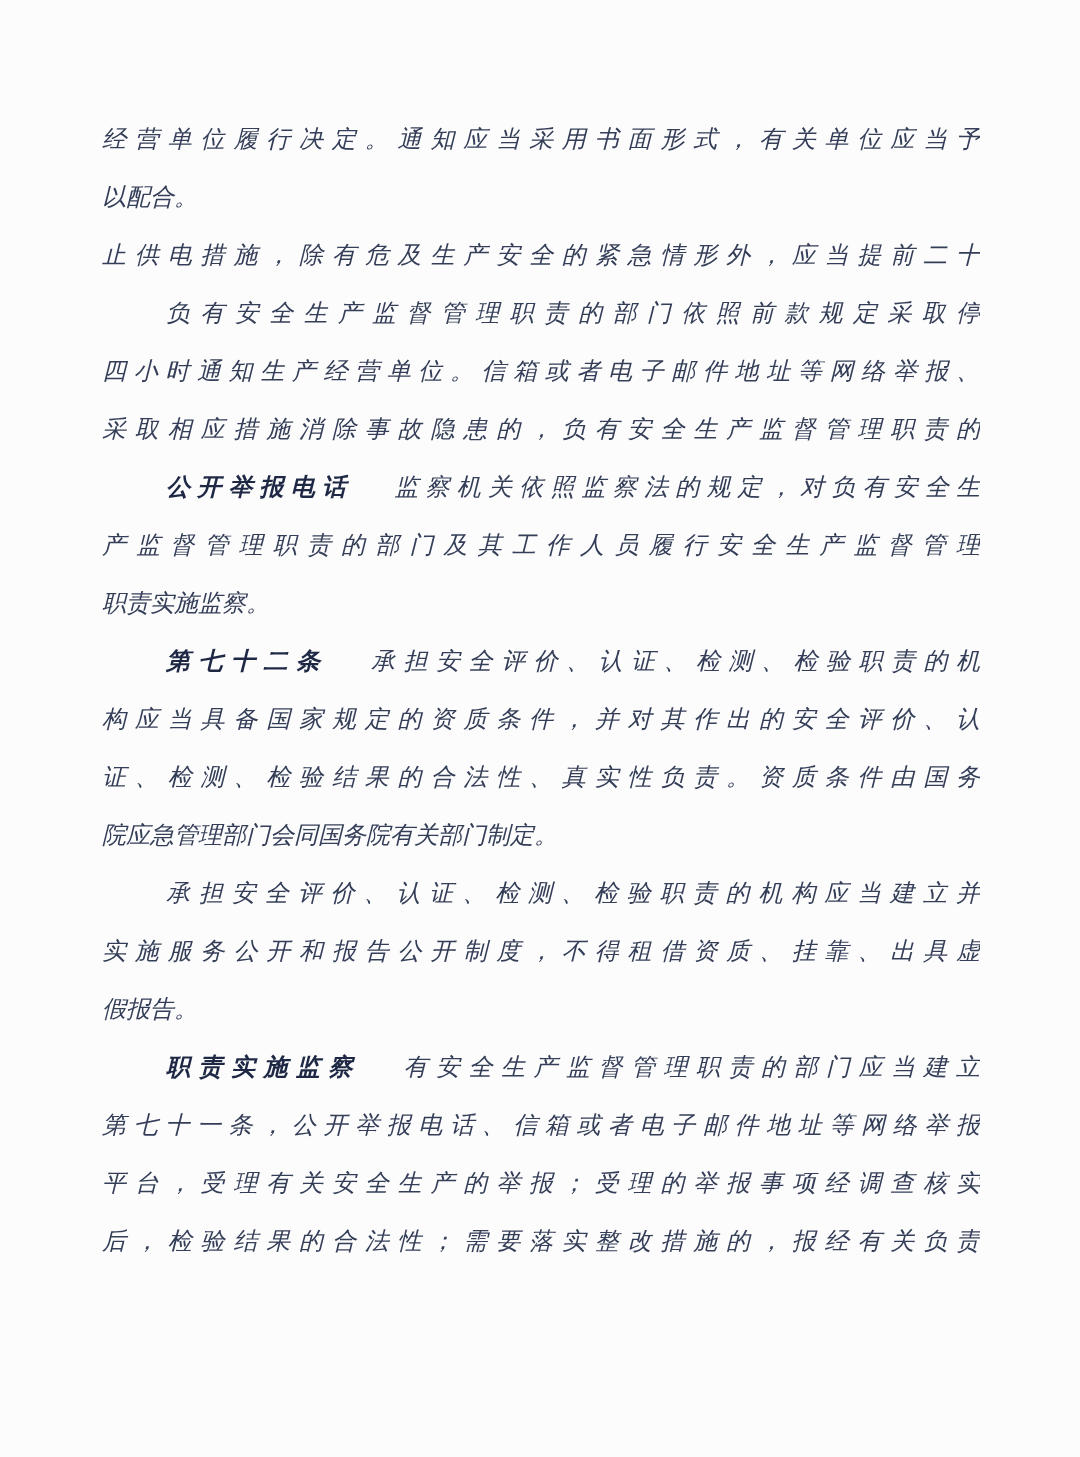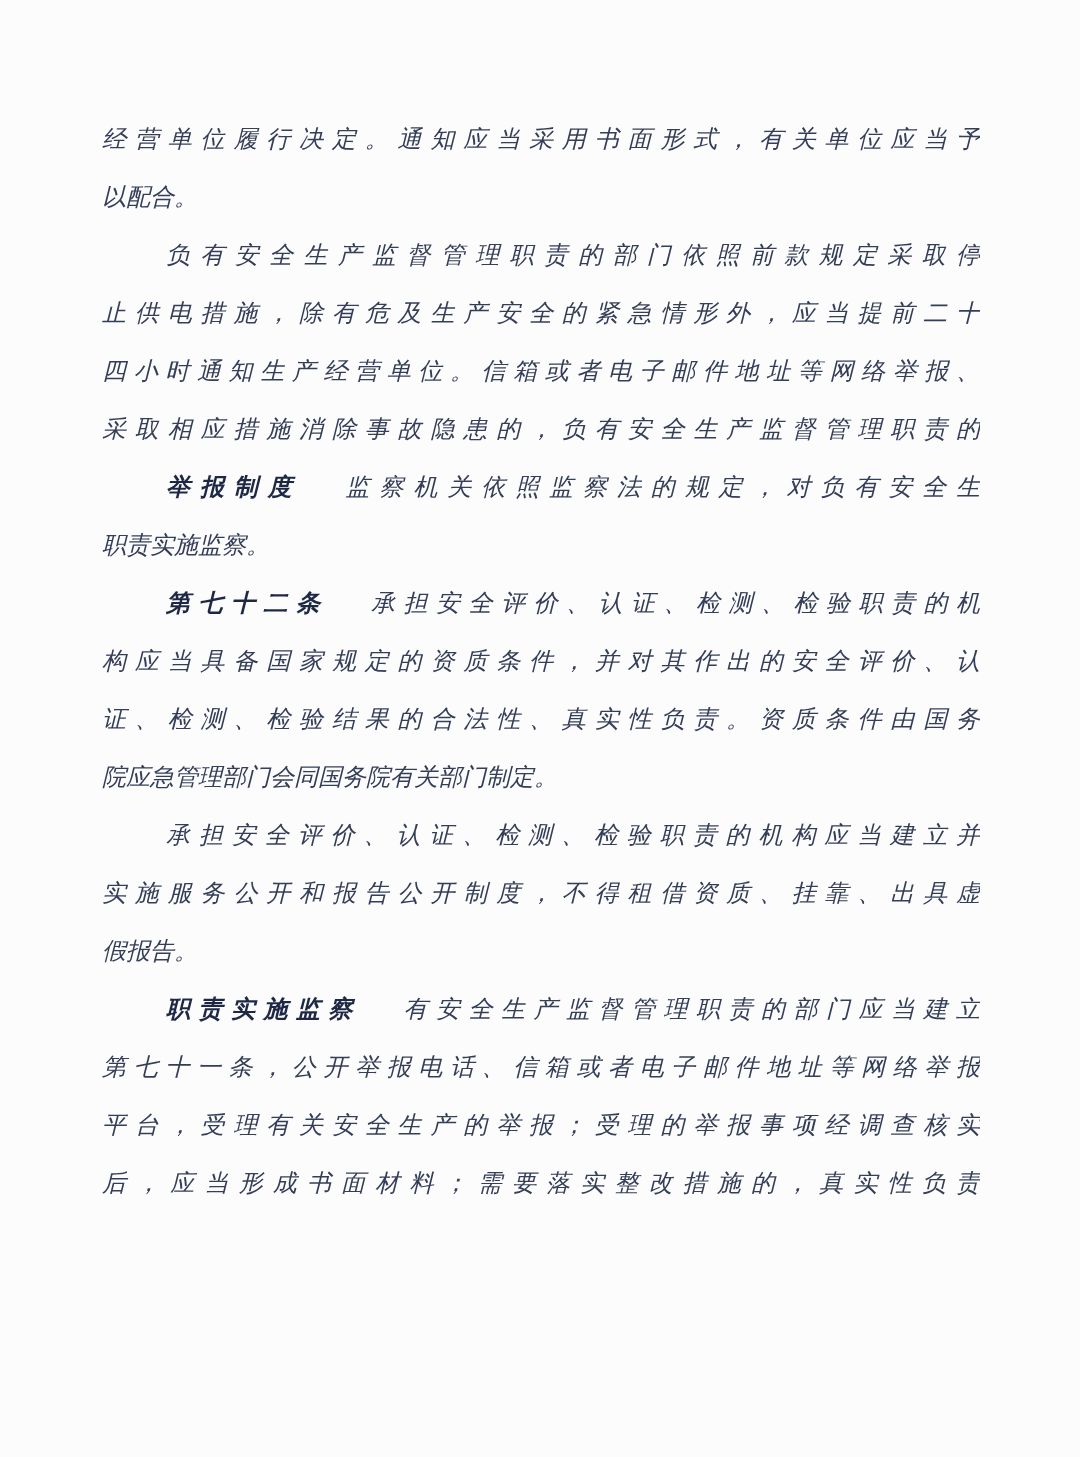--- a/index.html
+++ b/index.html
@@ -51,31 +51,32 @@
     width: 34px;
   }
 </style>
 </head>
 <body>
 
 <div class="page">
   <div class="doc-body">
       <div class="line">经营单位履行决定。通知应当采用书面形式，有关单位应当予</div>
       <div class="line para-end">以配合。</div>
+      <div class="line">止供电措施，除有危及生产安全的紧急情形外，应当提前二十</div>
       <div class="line indent">负有安全生产监督管理职责的部门依照前款规定采取停</div>
-      <div class="line">止供电措施，除有危及生产安全的紧急情形外，应当提前二十</div>
       <div class="line">四小时通知生产经营单位。信箱或者电子邮件地址等网络举报、</div>
       <div class="line">采取相应措施消除事故隐患的，负有安全生产监督管理职责的</div>
-      <div class="line indent"><b class="article-no">举报制度</b><span class="article-gap"></span><span>监察机关依照监察法的规定，对负有安全生</span></div>
+      <div class="line indent"><b class="article-no">公开举报电话</b><span class="article-gap"></span><span>监察机关依照监察法的规定，对负有安全生</span></div>
+      <div class="line">产监督管理职责的部门及其工作人员履行安全生产监督管理</div>
       <div class="line para-end">职责实施监察。</div>
       <div class="line indent"><b class="article-no">第七十二条</b><span class="article-gap"></span><span>承担安全评价、认证、检测、检验职责的机</span></div>
       <div class="line">构应当具备国家规定的资质条件，并对其作出的安全评价、认</div>
       <div class="line">证、检测、检验结果的合法性、真实性负责。资质条件由国务</div>
       <div class="line para-end">院应急管理部门会同国务院有关部门制定。</div>
       <div class="line indent">承担安全评价、认证、检测、检验职责的机构应当建立并</div>
       <div class="line">实施服务公开和报告公开制度，不得租借资质、挂靠、出具虚</div>
       <div class="line para-end">假报告。</div>
       <div class="line indent"><b class="article-no">职责实施监察</b><span class="article-gap"></span><span>有安全生产监督管理职责的部门应当建立</span></div>
       <div class="line">第七十一条，公开举报电话、信箱或者电子邮件地址等网络举报</div>
       <div class="line">平台，受理有关安全生产的举报；受理的举报事项经调查核实</div>
-      <div class="line">后，应当形成书面材料；需要落实整改措施的，真实性负责</div>
+      <div class="line">后，检验结果的合法性；需要落实整改措施的，报经有关负责</div>
     </div>
 </div>
 
 </body></html>

